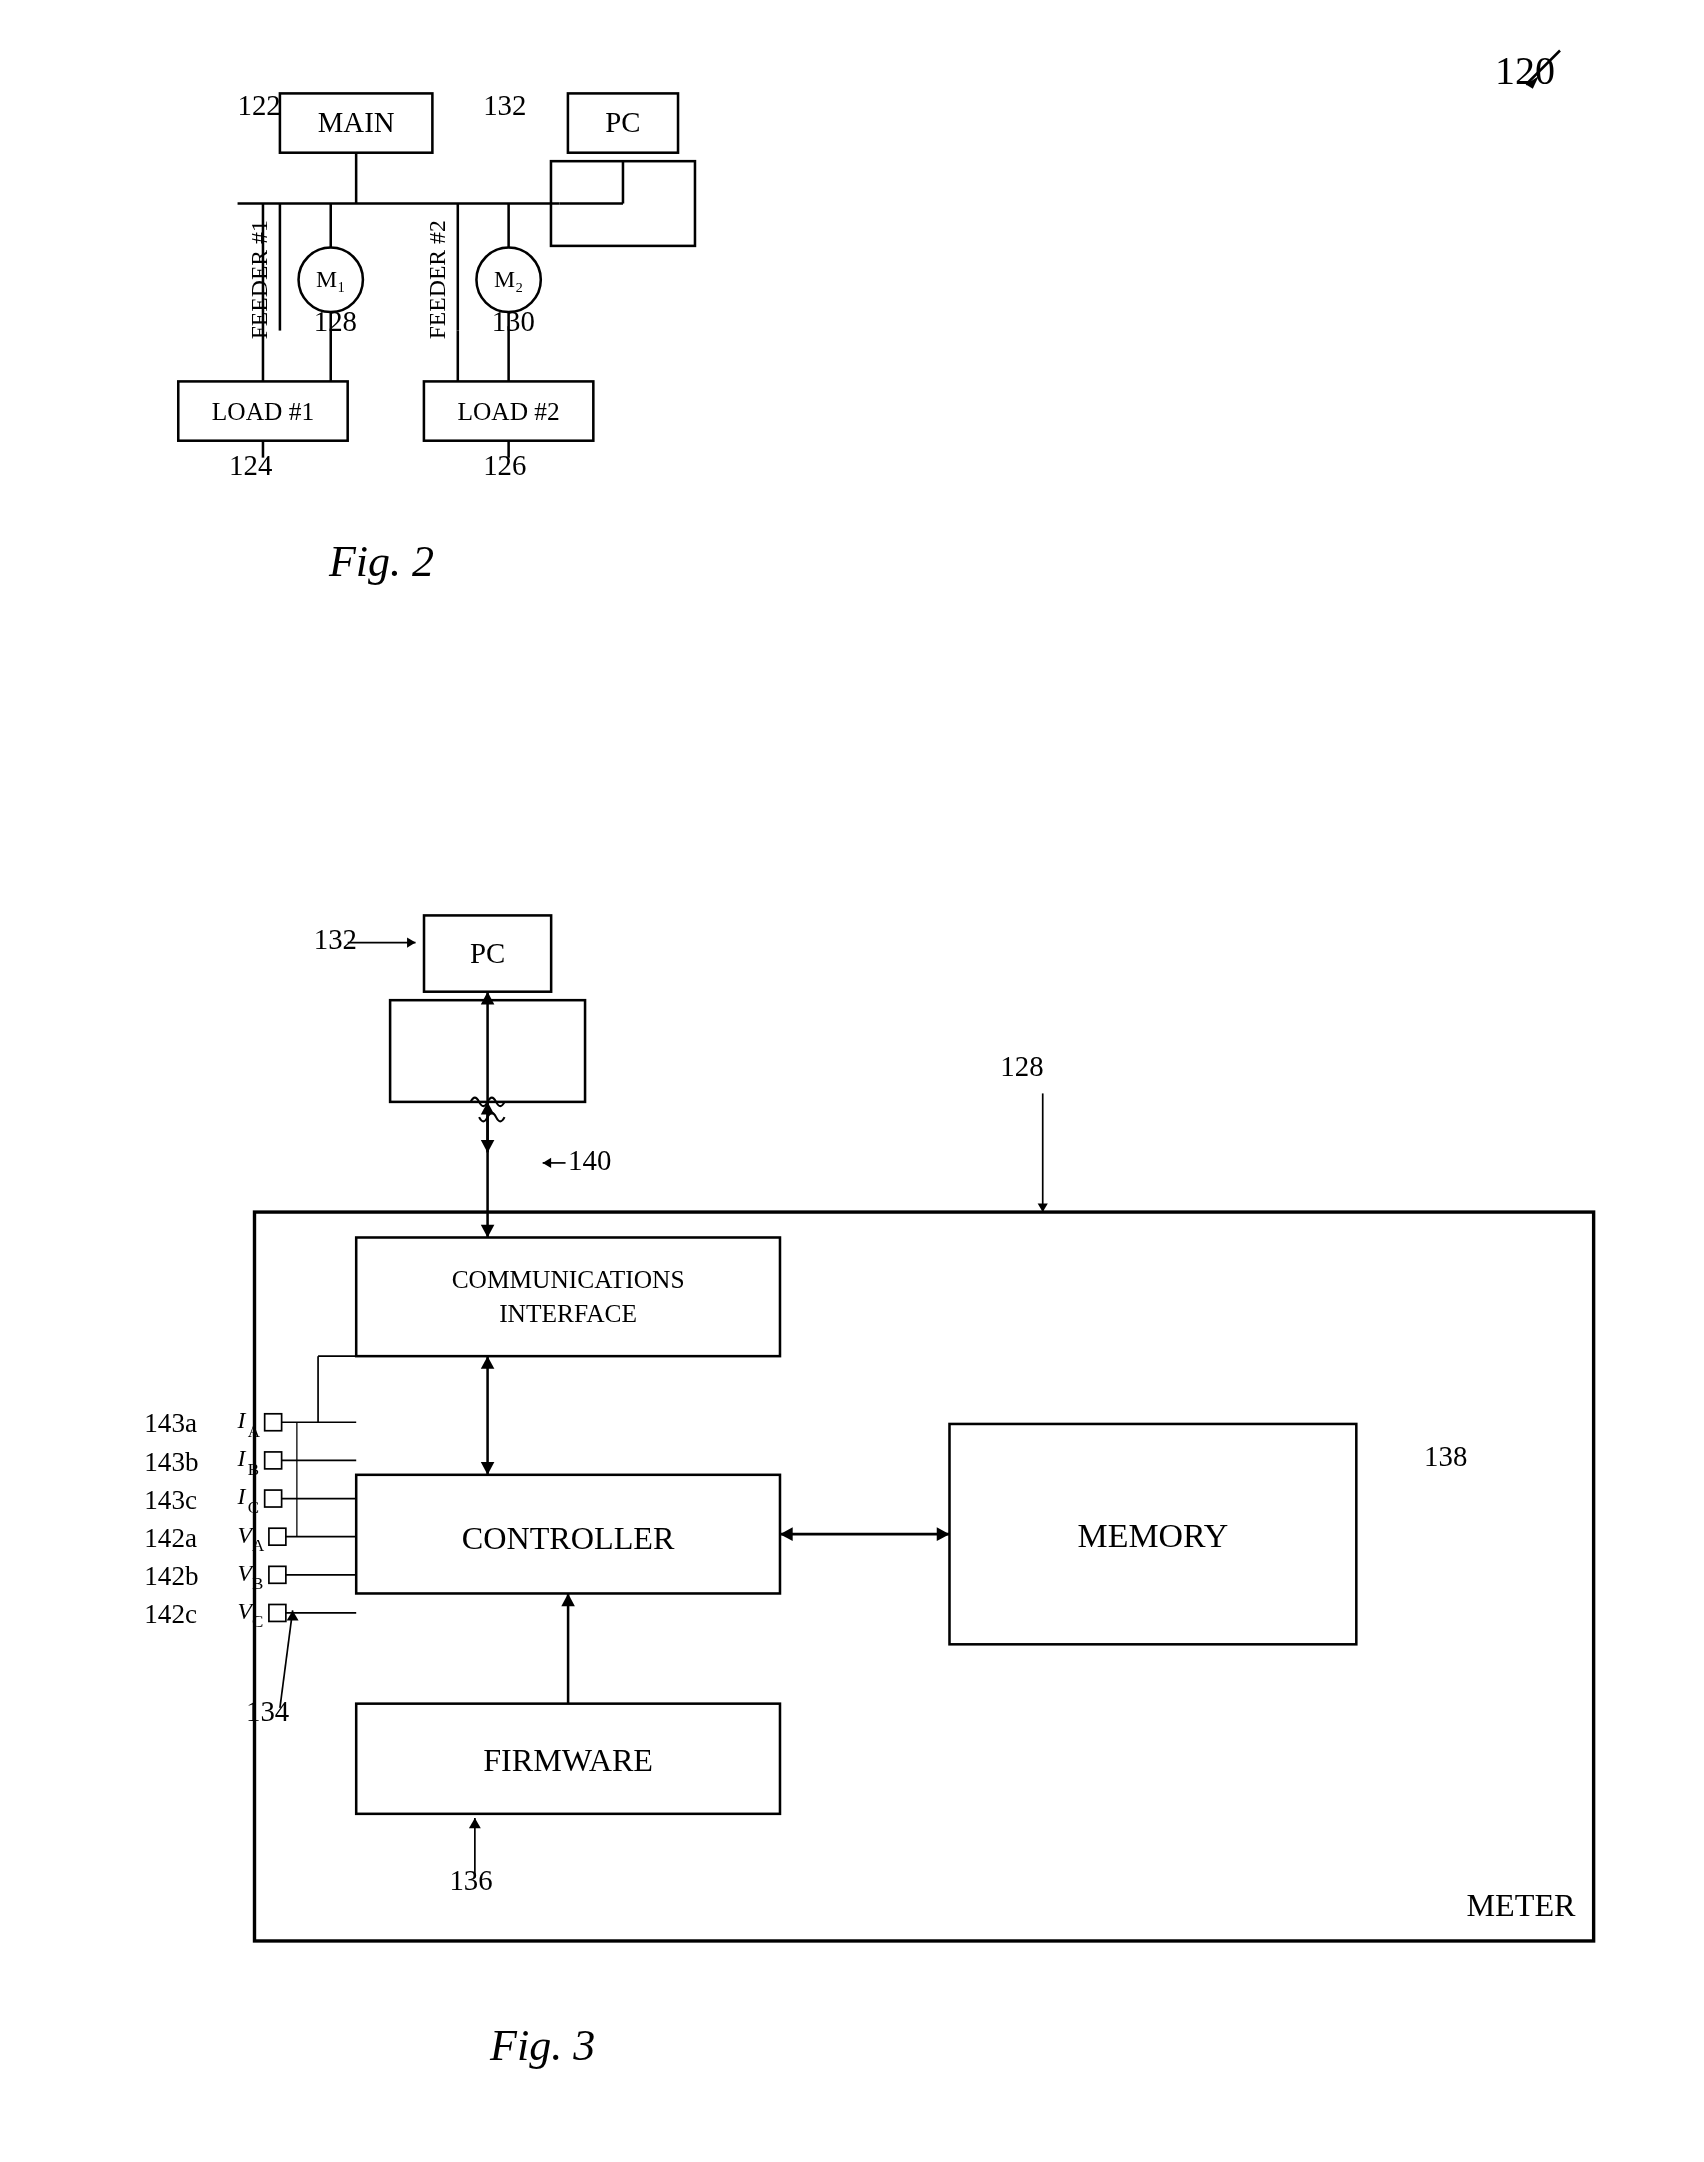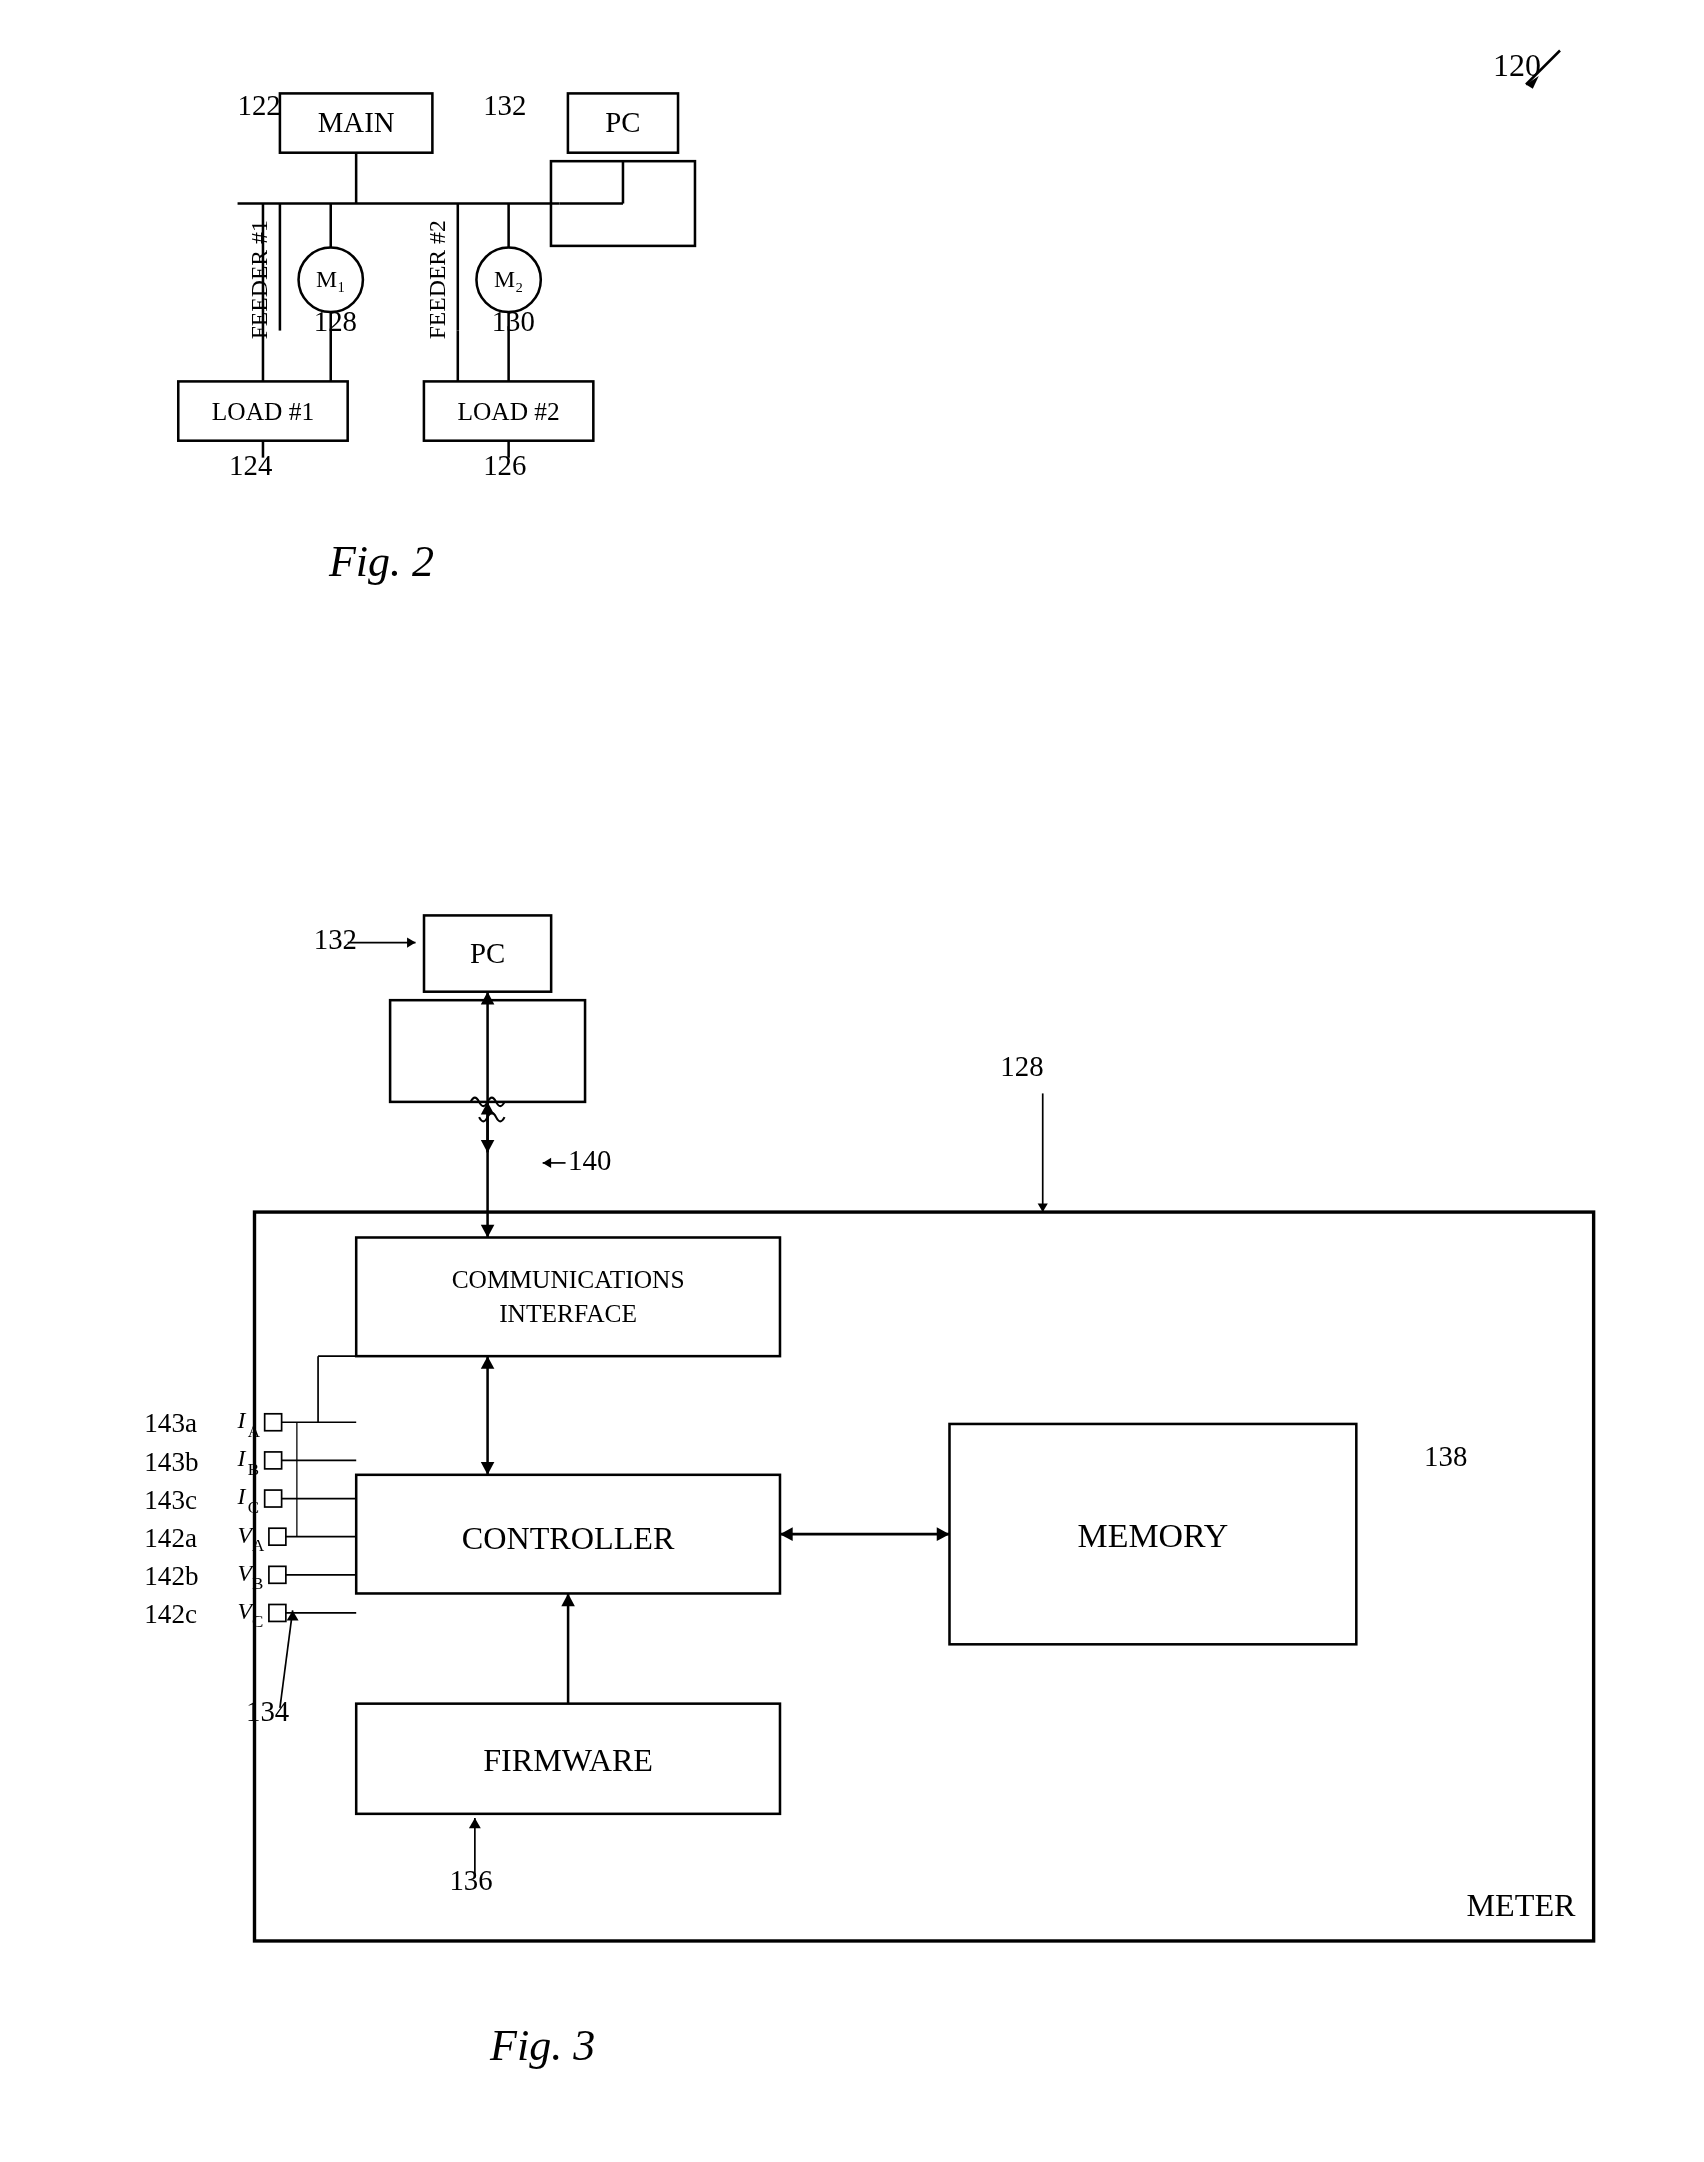--- a/index.html
+++ b/index.html
@@ -17,21 +17,21 @@
       min-height: 2162px;
       position: relative;
       background: #fff;
     }
   </style>
 </head>
 <body>
 
 <div class="page">
 
-  <div style="position:absolute; top:47px; right:163px; font-size:32px; font-family:'Times New Roman',serif;">
+  <div style="position:absolute; top:47px; right:149px; font-size:40px; font-family:'Times New Roman',serif;">
     120
   </div>
   <svg style="position:absolute; top:42px; right:110px;" width="102" height="68" viewBox="0 0 120 80">
     <line x1="80" y1="10" x2="40" y2="50" stroke="#000" stroke-width="3"></line>
     <polygon points="40,50 55,40 48,55" fill="#000"></polygon>
   </svg>
 
   <svg style="position:absolute; top:68px; left:68px;" width="805" height="576" viewBox="0 0 950 680">
 
     <rect x="250" y="30" width="180" height="70" fill="none" stroke="#000" stroke-width="3"></rect>

